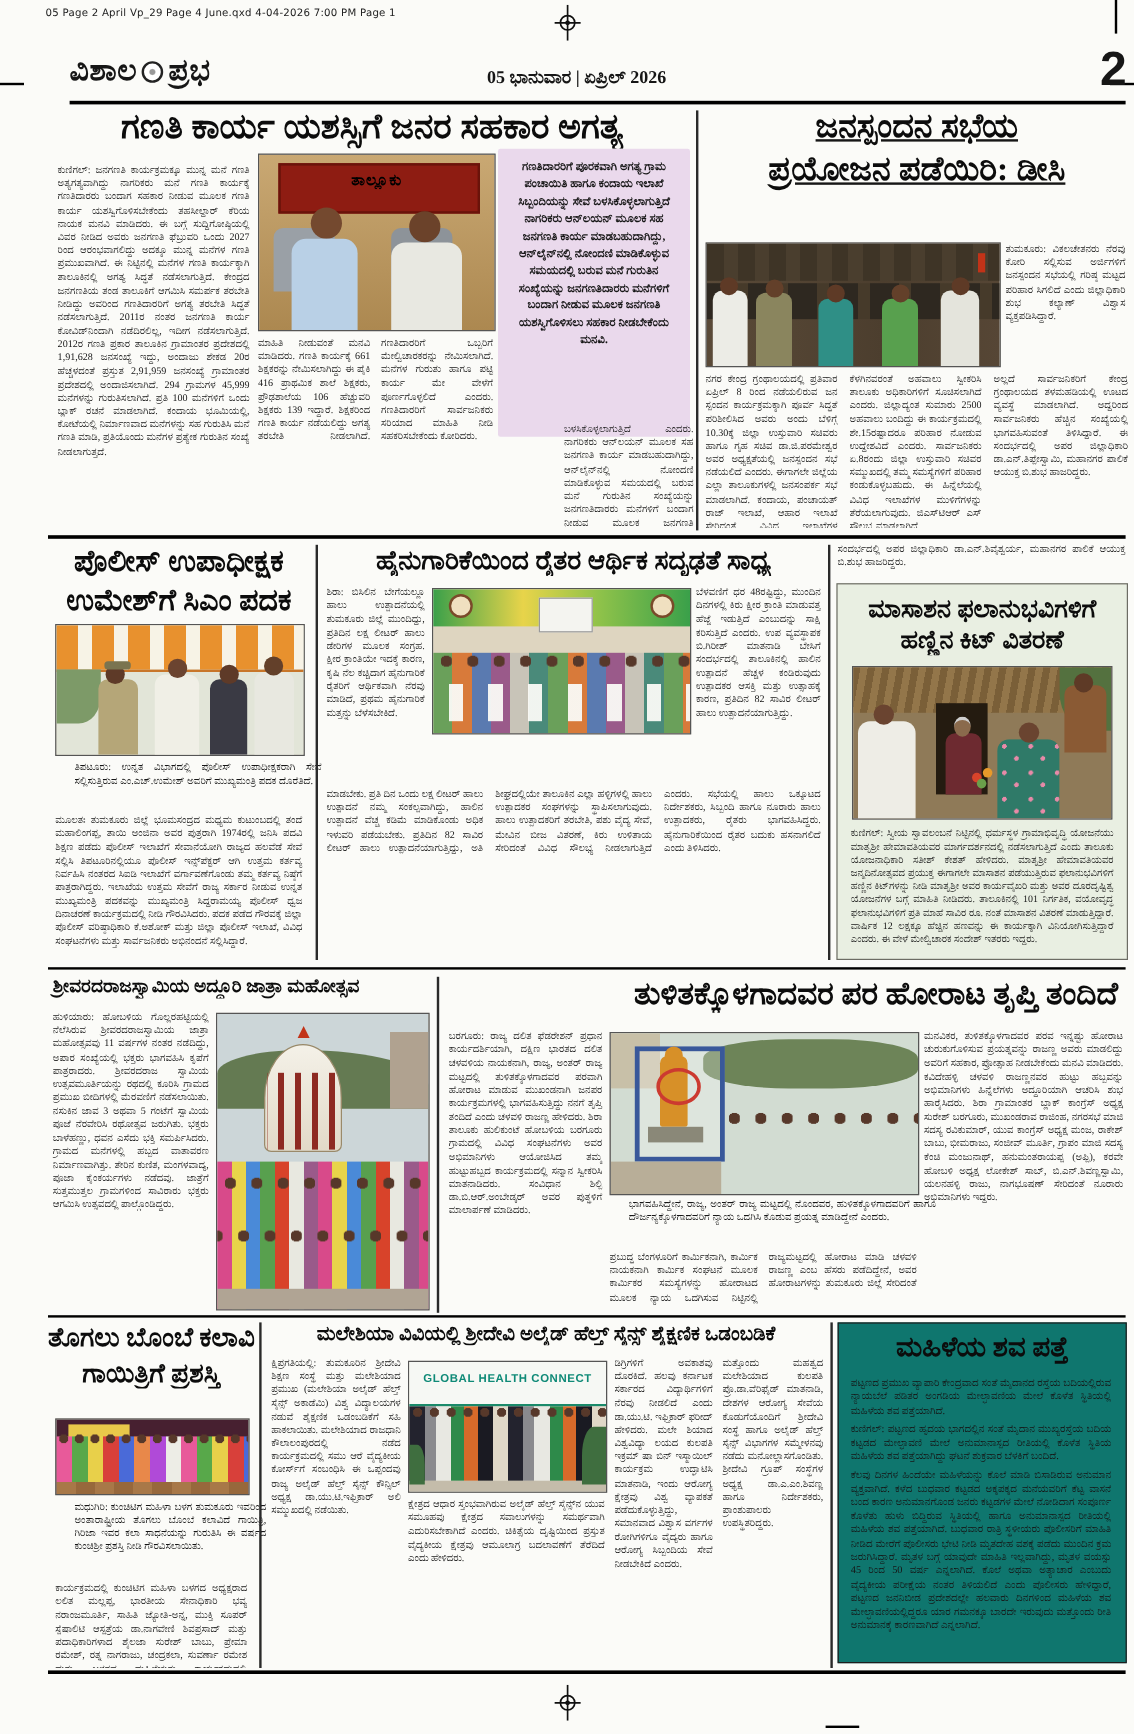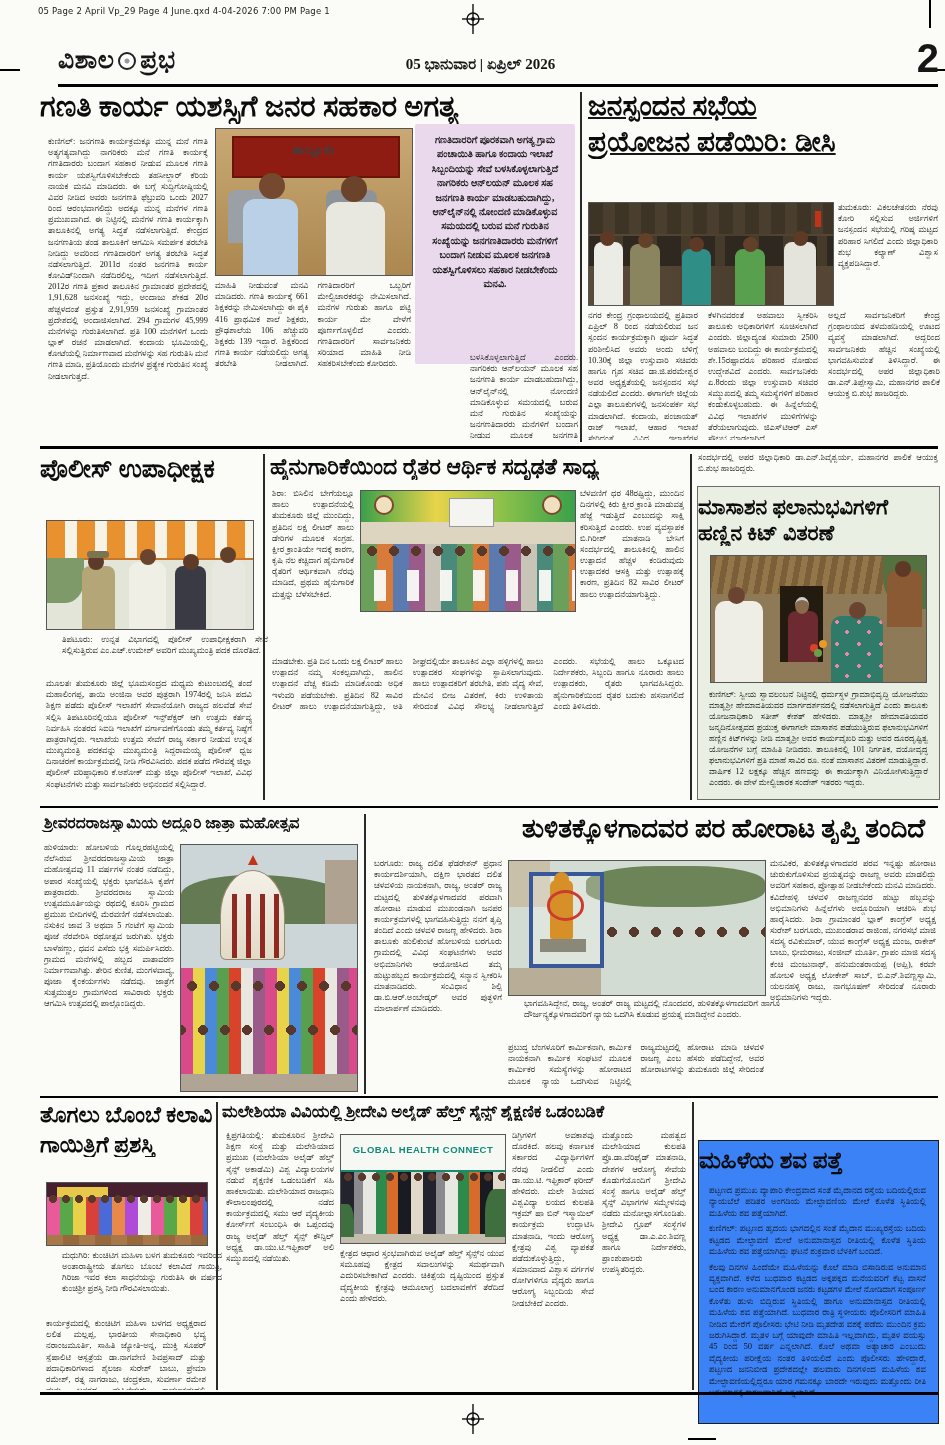--- a/index.html
+++ b/index.html
@@ -6,33 +6,33 @@
   .sheet{position:relative;width:945px;height:1445px;margin:0 auto;background:#fbfbf8;overflow:hidden;
          font-family:"Liberation Serif","DejaVu Sans",serif;color:#161616;padding-left:16px;}
   .abs{position:absolute;}
   .print-line{font-family:"DejaVu Sans","Liberation Sans",sans-serif;font-size:8.5px;color:#222;letter-spacing:.2px;}
   .rule{background:#000;}
   .vdiv{background:#2a2a2a;width:1.5px;}
   .mast-left{font-size:25px;font-weight:bold;letter-spacing:.5px;display:flex;align-items:center;gap:4px;}
   .mast-badge{width:14px;height:14px;border:2px solid #222;border-radius:50%;display:inline-block;background:radial-gradient(circle at 50% 50%,#999 2px,#fff 3px);}
   .dateline{font-size:15px;font-weight:bold;text-align:center;}
   .pageno{font-size:40px;font-weight:bold;font-family:"Liberation Sans","DejaVu Sans",sans-serif;}
-  .hl{font-weight:800;color:#0c0c0c;white-space:nowrap;overflow:hidden;line-height:1.16;}
+  .hl{font-weight:800;color:#0c0c0c;text-align:center;white-space:nowrap;overflow:hidden;line-height:1.16;}
   .txt{font-size:8.4px;line-height:1.33;text-align:justify;overflow:hidden;word-break:break-word;}
   .cap{font-size:8.5px;line-height:1.3;text-align:justify;overflow:hidden;margin-left:16px;}
   .cols3{column-count:3;column-gap:10px;}
   .cols2{column-count:2;column-gap:9px;}
   .hibox{background:#ead9ec;border-radius:2px;font-size:9.6px;line-height:1.5;text-align:center;overflow:hidden;font-weight:600;}
   .greenbox{background:#e9efe2;border:1px solid #6c6c64;}
-  .creambox{background:#3b82f6;border:1.5px solid #1d1d1d;margin-top:38px;}
+  .creambox{background:#0f766e;border:1.5px solid #1d1d1d;}
   .ph{position:absolute;overflow:hidden;background:#c8c4ba;border:.5px solid #555;}
   .sh{position:absolute;}
   .heads{position:absolute;background-image:radial-gradient(circle 5px at 11px 7px,#57382a 95%,transparent 96%);background-size:22px 100%;background-repeat:repeat-x;}
   .regmark{width:22px;height:30px;}
-  .banner-gold{color:#404040;font-weight:bold;text-align:center;letter-spacing:1px;overflow:hidden;white-space:nowrap;}
+  .banner-gold{color:#000000;font-weight:bold;text-align:center;letter-spacing:1px;overflow:hidden;white-space:nowrap;}
   .ghc-text{color:#0f8a77;font-family:"Liberation Sans","DejaVu Sans",sans-serif;font-weight:bold;text-align:center;letter-spacing:.5px;white-space:nowrap;overflow:hidden;}
 </style>
 </head>
 <body>
 
 <div class="sheet">
 
   <div class="abs print-line" style="left:38px;top:6px;">05 Page 2 April Vp_29 Page 4 June.qxd  4-04-2026  7:00 PM  Page 1</div>
   <svg class="abs regmark" style="left:462px;top:4px;" viewBox="0 0 22 30">
       <line x1="11" y1="0" x2="11" y2="30" stroke="#111" stroke-width="1.4"></line>
@@ -101,20 +101,21 @@
     </div>
     <div class="abs txt" style="left:250px;top:112px;width:100px;height:102px;">ತುಮಕೂರು: ವಿಕಲಚೇತನರು ನೆರವು ಕೋರಿ ಸಲ್ಲಿಸುವ ಅರ್ಜಿಗಳಿಗೆ ಜನಸ್ಪಂದನ ಸಭೆಯಲ್ಲಿ ಗರಿಷ್ಠ ಮಟ್ಟದ ಪರಿಹಾರ ಸಿಗಲಿದೆ ಎಂದು ಜಿಲ್ಲಾಧಿಕಾರಿ ಶುಭ ಕಲ್ಯಾಣ್ ವಿಶ್ವಾಸ ವ್ಯಕ್ತಪಡಿಸಿದ್ದಾರೆ.</div>
     <div class="abs txt" style="left:0;top:220px;width:110px;height:130px;">ನಗರ ಕೇಂದ್ರ ಗ್ರಂಥಾಲಯದಲ್ಲಿ ಪ್ರತಿವಾರ ಏಪ್ರಿಲ್ 8 ರಿಂದ ನಡೆಯಲಿರುವ ಜನ ಸ್ಪಂದನ ಕಾರ್ಯಕ್ರಮಕ್ಕಾಗಿ ಪೂರ್ವ ಸಿದ್ಧತೆ ಪರಿಶೀಲಿಸಿದ ಅವರು ಅಂದು ಬೆಳಿಗ್ಗೆ 10.30ಕ್ಕೆ ಜಿಲ್ಲಾ ಉಸ್ತುವಾರಿ ಸಚಿವರು ಹಾಗೂ ಗೃಹ ಸಚಿವ ಡಾ.ಜಿ.ಪರಮೇಶ್ವರ ಅವರ ಅಧ್ಯಕ್ಷತೆಯಲ್ಲಿ ಜನಸ್ಪಂದನ ಸಭೆ ನಡೆಯಲಿದೆ ಎಂದರು. ಈಗಾಗಲೇ ಜಿಲ್ಲೆಯ ಎಲ್ಲಾ ತಾಲೂಕುಗಳಲ್ಲಿ ಜನಸಂಪರ್ಕ ಸಭೆ ಮಾಡಲಾಗಿದೆ. ಕಂದಾಯ, ಪಂಚಾಯತ್ ರಾಜ್ ಇಲಾಖೆ, ಆಹಾರ ಇಲಾಖೆ ಸೇರಿದಂತೆ ವಿವಿಧ ಇಲಾಖೆಗಳ ಸಂಬಂಧಿಸಿದ ಅಹವಾಲು ಗಳನ್ನು ಸಾರ್ವಜನಿಕರು ನೀಡಿದ್ದಾರೆ. ಕೆಲವು ಪ್ರಕರಣಗಳಲ್ಲಿ ಸ್ಥಳದಲ್ಲೇ ಪರಿಹಾರ ನೀಡಲಾಗಿದೆ.</div>
     <div class="abs txt" style="left:120px;top:220px;width:110px;height:130px;">ಕೆಳಗಿನವರಂತೆ ಅಹವಾಲು ಸ್ವೀಕರಿಸಿ ತಾಲೂಕು ಅಧಿಕಾರಿಗಳಿಗೆ ಸೂಚಿಸಲಾಗಿದೆ ಎಂದರು. ಜಿಲ್ಲಾದ್ಯಂತ ಸುಮಾರು 2500 ಅಹವಾಲು ಬಂದಿದ್ದು ಈ ಕಾರ್ಯಕ್ರಮದಲ್ಲಿ ಶೇ.15ರಷ್ಟಾದರೂ ಪರಿಹಾರ ನೋಡುವ ಉದ್ದೇಶವಿದೆ ಎಂದರು. ಸಾರ್ವಜನಿಕರು ಏ.8ರಂದು ಜಿಲ್ಲಾ ಉಸ್ತುವಾರಿ ಸಚಿವರ ಸಮ್ಮುಖದಲ್ಲಿ ತಮ್ಮ ಸಮಸ್ಯೆಗಳಿಗೆ ಪರಿಹಾರ ಕಂಡುಕೊಳ್ಳಬಹುದು. ಈ ಹಿನ್ನೆಲೆಯಲ್ಲಿ ವಿವಿಧ ಇಲಾಖೆಗಳ ಮುಳಿಗೆಗಳನ್ನು ತೆರೆಯಲಾಗುವುದು. ಜಿಎಸ್‌ಟಿಆರ್ ಎಸ್ ಸೌಲಭ್ಯ ಮಾಡಲಾಗಿದೆ.</div>
     <div class="abs txt" style="left:240px;top:220px;width:112px;height:130px;">ಅಲ್ಲದೆ ಸಾರ್ವಜನಿಕರಿಗೆ ಕೇಂದ್ರ ಗ್ರಂಥಾಲಯದ ತಳಮಹಡಿಯಲ್ಲಿ ಊಟದ ವ್ಯವಸ್ಥೆ ಮಾಡಲಾಗಿದೆ. ಅದ್ದರಿಂದ ಸಾರ್ವಜನಿಕರು ಹೆಚ್ಚಿನ ಸಂಖ್ಯೆಯಲ್ಲಿ ಭಾಗವಹಿಸುವಂತೆ ತಿಳಿಸಿದ್ದಾರೆ. ಈ ಸಂದರ್ಭದಲ್ಲಿ ಅಪರ ಜಿಲ್ಲಾಧಿಕಾರಿ ಡಾ.ಎನ್.ತಿಪ್ಪೇಸ್ವಾಮಿ, ಮಹಾನಗರ ಪಾಲಿಕೆ ಆಯುಕ್ತ ಬಿ.ಶುಭ ಹಾಜರಿದ್ದರು.</div>
   </div>
   <div class="abs rule" style="left:40px;top:446px;width:898px;height:2.5px;"></div>
 
   <div class="abs" style="left:40px;top:454px;width:218px;height:346px;">
     <div class="hl" style="font-size:25px;">ಪೊಲೀಸ್ ಉಪಾಧೀಕ್ಷಕ</div>
+    <div class="hl" style="font-size:25px;margin-top:3px;">ಉಮೇಶ್‌ಗೆ ಸಿಎಂ ಪದಕ</div>
     <div class="ph" style="left:6px;top:66px;width:206px;height:108px;">
       <div class="sh" style="inset:0;background:#e2e5d8;"></div>
       <div class="sh" style="left:0;top:0;width:100%;height:34%;background:repeating-linear-gradient(90deg,#e8912e 0 18px,#f7f3e6 18px 30px);border-bottom:2px solid #c8762a;"></div>
       <div class="sh" style="left:0;top:34%;width:18%;height:42%;background:#7d9a68;border-radius:0 0 50% 0;"></div>
       <div class="sh" style="left:17%;bottom:0;width:16%;height:58%;background:#b5a678;border-radius:8px 8px 0 0;"></div>
       <div class="sh" style="left:20%;bottom:55%;width:16px;height:16px;border-radius:50%;background:#5e3a28;"></div>
       <div class="sh" style="left:19.5%;bottom:66%;width:22px;height:7px;background:#7a7450;border-radius:3px;"></div>
       <div class="sh" style="left:40%;bottom:0;width:18%;height:62%;background:#f0efe6;border-radius:9px 9px 0 0;"></div>
       <div class="sh" style="left:45%;bottom:59%;width:16px;height:16px;border-radius:50%;background:#6b4430;"></div>
       <div class="sh" style="left:62%;bottom:0;width:15%;height:58%;background:#3a3a44;border-radius:8px 8px 0 0;"></div>

